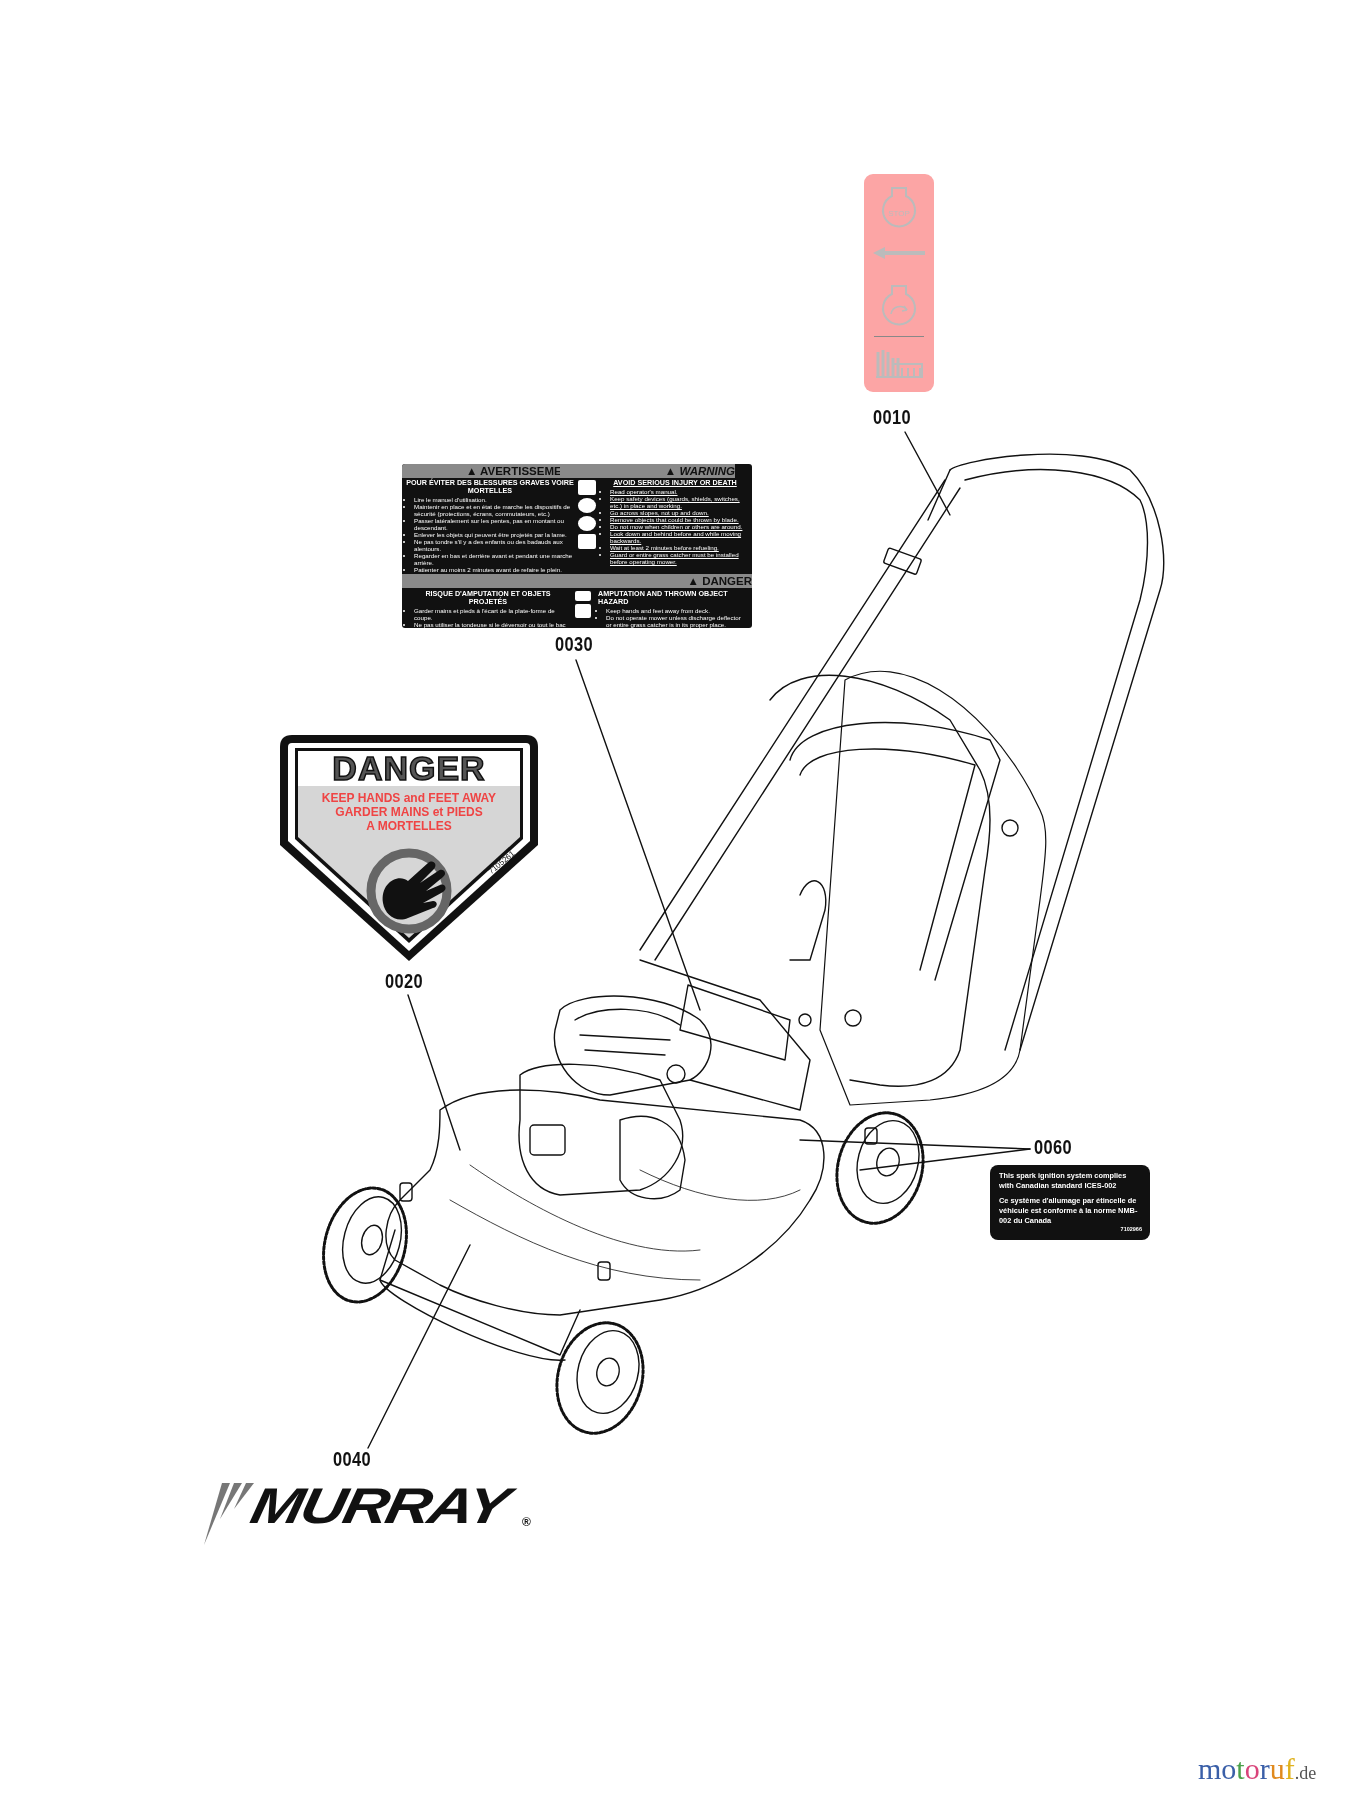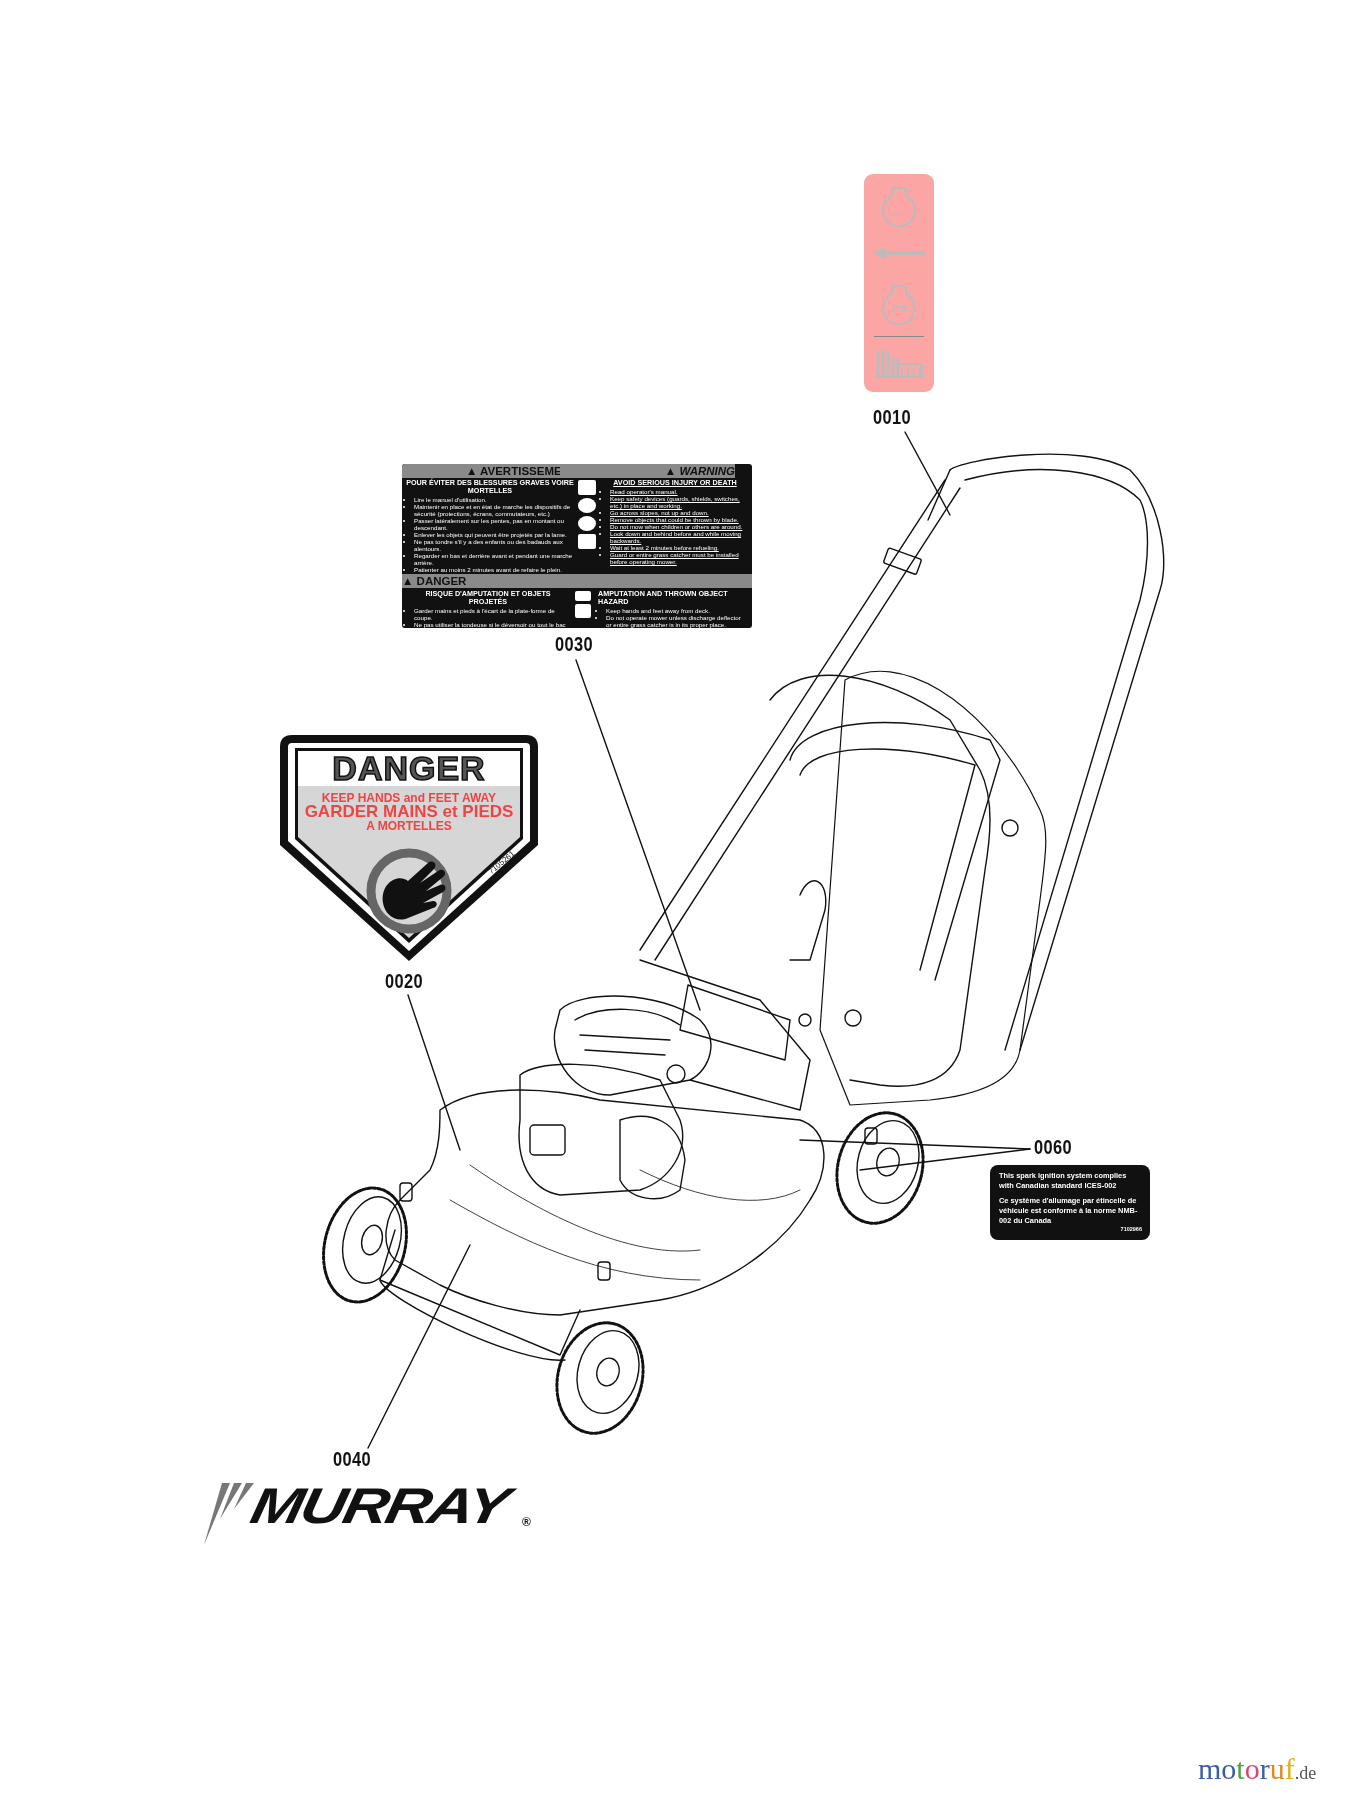--- a/index.html
+++ b/index.html
@@ -177,21 +177,21 @@
       <li>Keep safety devices (guards, shields, switches, etc.) in place and working.</li>
       <li>Go across slopes, not up and down.</li>
       <li>Remove objects that could be thrown by blade.</li>
       <li>Do not mow when children or others are around.</li>
       <li>Look down and behind before and while moving backwards.</li>
       <li>Wait at least 2 minutes before refueling.</li>
       <li>Guard or entire grass catcher must be installed before operating mower.</li>
     </ul>
   </div>
 
-  <div class="d30-band" style="top:110px; text-align:left;">▲ <span>DANGER</span></div>
+  <div class="d30-band" style="top:110px; text-align:right;">▲ <span>DANGER</span></div>
 
   <div class="abs" style="left:4px; top:126px; width:164px;">
     <div class="d30-sub" style="text-align:center;">RISQUE D'AMPUTATION  ET OBJETS PROJETÉS</div>
     <ul class="d30-list">
       <li>Garder mains et pieds à l'écart de la plate-forme de coupe.</li>
       <li>Ne pas utiliser la tondeuse si le déversoir ou tout le bac à herbe pas bien en place.</li>
     </ul>
   </div>
   <div class="d30-icons" style="left:170px; top:127px; width:22px; height:34px;">
     <div class="sq" style="width:16px; height:10px;"></div>
@@ -212,21 +212,21 @@
     <path d="M14 2 H248 Q260 2 260 14 V112 L131 228 L2 112 V14 Q2 2 14 2 Z" fill="#111"></path>
     <path d="M14 10 H248 Q252 10 252 14 V108 L131 218 L10 108 V14 Q10 10 14 10 Z" fill="#fff"></path>
     <path d="M17 15 H245 V106 L131 210 L17 106 Z" fill="#111"></path>
     <path d="M20 18 H242 V104 L131 205 L20 104 Z" fill="#d6d6d6"></path>
     <rect x="20" y="18" width="222" height="35" fill="#fff"></rect>
     <circle cx="131" cy="158" r="38" fill="none" stroke="#666" stroke-width="9"></circle>
     <path d="M105 170 C102 150, 120 140, 130 148 L150 130 C155 126, 160 131, 156 136 L142 150 L160 138 C165 134, 170 140, 165 144 L148 158 L162 152 C167 150, 170 156, 165 159 L145 170 L155 168 C160 168, 160 174, 155 175 L130 185 C118 190, 107 182, 105 170 Z" fill="#111"></path>
   </svg>
   <div class="d20-text" style="left:20px; top:17px; width:222px; font-size:34px; line-height:36px; letter-spacing:1px; color:#555; -webkit-text-stroke:1.5px #111;">DANGER</div>
   <div class="d20-text" style="left:20px; top:58px; width:222px; font-size:12px; line-height:14px;">KEEP HANDS and FEET AWAY</div>
-  <div class="d20-text" style="left:20px; top:72px; width:222px; font-size:17px; line-height:14px;">GARDER MAINS et PIEDS</div>
+  <div class="d20-text" style="left:20px; top:72px; width:222px; font-size:12px; line-height:14px;">GARDER MAINS et PIEDS</div>
   <div class="d20-text" style="left:20px; top:86px; width:222px; font-size:12px; line-height:14px;">A MORTELLES</div>
   <div class="d20-number" style="left:208px; top:125px;">7105261</div>
 </div>
 <div class="callout" style="left:385px; top:970px;">0020</div>
 
 <div class="callout" style="left:1034px; top:1136px;">0060</div>
 <div class="abs decal-0060">
   <p>This spark ignition system complies with Canadian standard ICES-002</p>
   <p>Ce système d'allumage par étincelle de véhicule est conforme à la norme NMB-002 du Canada</p>
   <div class="d60-num">7102966</div>

